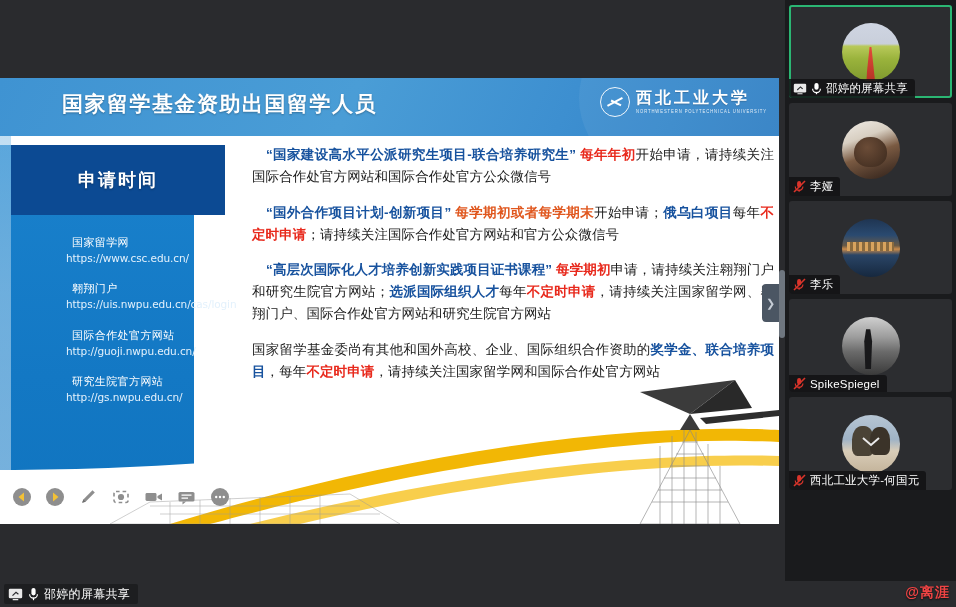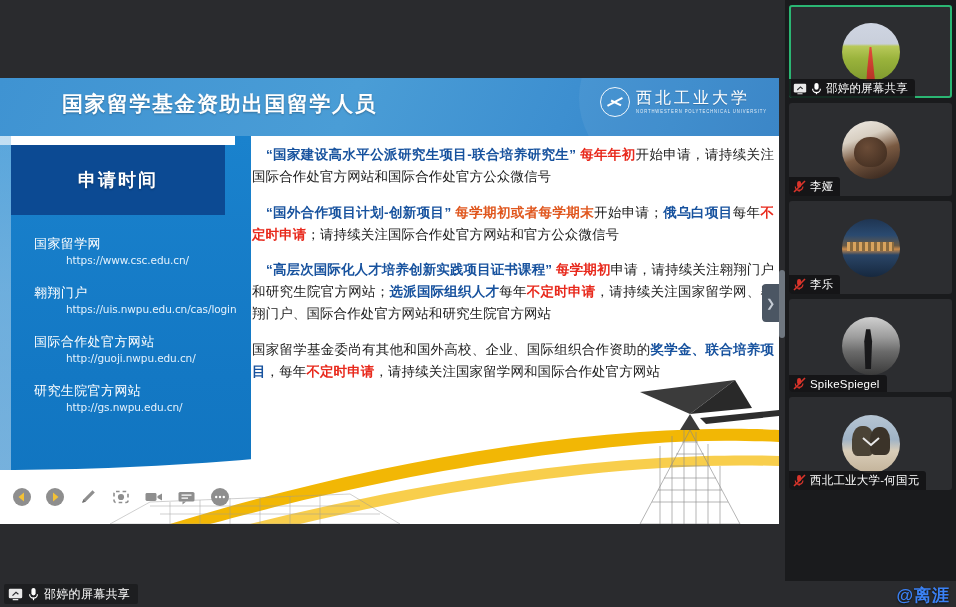--- a/index.html
+++ b/index.html
@@ -57,34 +57,34 @@
     width: 17px; height: 2.2px; background: #fff;
     transform: translate(-50%,-50%) rotate(-28deg);
   }
   .logo-seal::after {
     content: ""; position: absolute; left: 52%; top: 54%;
     width: 11px; height: 2.2px; background: #fff;
     transform: translate(-50%,-50%) rotate(26deg);
   }
   .logo-text { display: flex; flex-direction: column; line-height: 1; }
   .logo-cn {
-    font-size: 16px; font-weight: normal; color: #ffffff;
+    font-size: 16px; font-weight: bold; color: #ffffff;
     letter-spacing: 3px; font-family: "DejaVu Serif", serif;
     text-shadow: 0 1px 1px rgba(0,0,0,0.2);
   }
   .logo-en {
     font-size: 4.2px; color: rgba(255,255,255,0.85);
     letter-spacing: 0.9px; margin-top: 3px;
     transform: scaleY(1.25); transform-origin: left top;
   }
 
   
   .left-rail {
     position: absolute; left: 0; top: 58px;
-    width: 251px; height: 400px;
+    width: 194px; height: 400px;
     background: linear-gradient(180deg, #1a82cd 0%, #1378c4 60%, #1074bf 100%);
   }
   .rail-inner-white {
     position: absolute; left: 0; top: 0; width: 235px; height: 9px;
     background: #ffffff;
   }
   .rail-edge {
     position: absolute; left: 0; top: 0; width: 11px; height: 400px;
     background: linear-gradient(180deg,#8fc4e8 0%, #b6d8ef 40%, #cfe5f5 100%);
     opacity: .55;
@@ -97,21 +97,21 @@
   }
   .apply-box-label {
     font-size: 18px; font-weight: bold; color: #ffffff; letter-spacing: 2px;
     text-shadow: 0 1px 2px rgba(0,0,0,0.3);
   }
   .link-list {
     position: absolute; left: 34px; top: 100px; width: 200px;
   }
   .link-item { margin-bottom: 17px; }
   .link-name {
-    font-size: 13px; color: #ffffff; line-height: 1.25; letter-spacing: .4px;
+    font-size: 11px; color: #ffffff; line-height: 1.25; letter-spacing: .4px; margin-left: 38px;
   }
   .link-url {
     font-size: 10.5px; color: #e3f1fc; line-height: 1.3; margin-top: 2px;
     font-family: "DejaVu Sans", sans-serif; letter-spacing: -0.1px; padding-left: 32px;
   }
 
   
   .slide-body {
     position: absolute; left: 252px; top: 66px;
     width: 522px;
@@ -163,21 +163,21 @@
     background: #2a2b2e;
   }
   .share-status {
     position: absolute; left: 4px; top: 3px; height: 20px;
     display: flex; align-items: center; gap: 5px;
     background: #1d1e20; padding: 0 8px 0 4px; border-radius: 2px;
   }
   .share-status .lbl { font-size: 12px; color: #ffffff; letter-spacing: .3px; }
   .watermark {
     position: absolute; right: 6px; top: 3px;
-    font-size: 17px; color: #3b82f6; font-weight: bold; letter-spacing: 1px;
+    font-size: 14px; color: #ef4444; font-weight: bold; letter-spacing: 1px;
     text-shadow: 0 1px 2px rgba(0,0,0,.7);
     margin-left: 16px;
   }
 
   
   #strip {
     position: absolute; left: 785px; top: 0; width: 171px; height: 581px;
     background: #1a1b1d; padding: 5px 4px 0 4px;
   }
   .tile {

